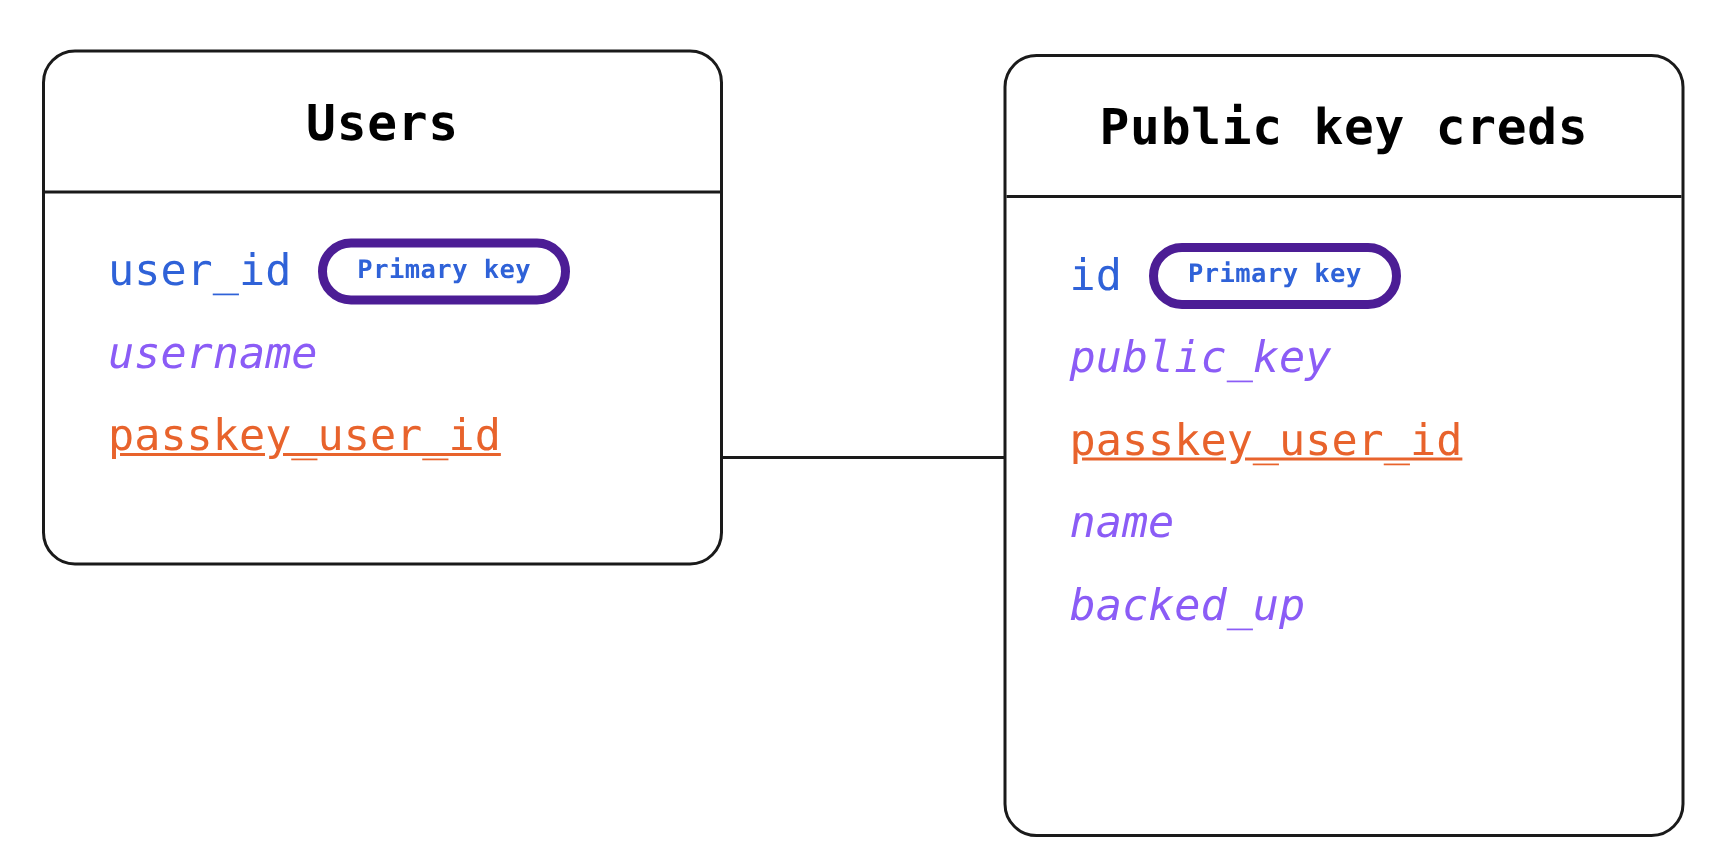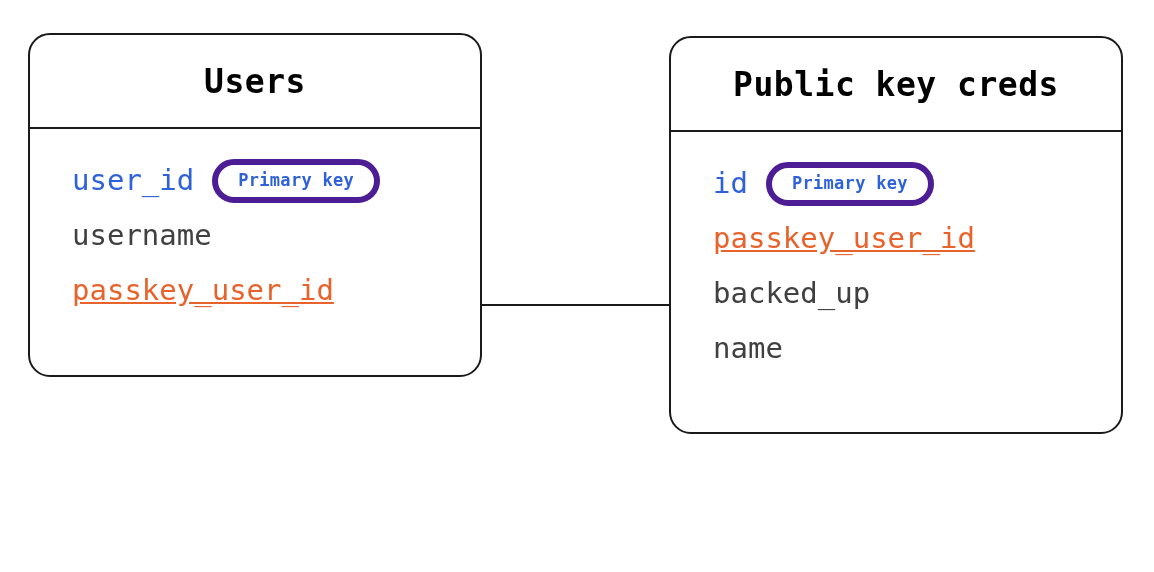--- a/index.html
+++ b/index.html
@@ -75,21 +75,21 @@
 
   .field-name {
     font-family: "DejaVu Sans Mono", "Liberation Mono", monospace;
     font-size: 29px;
     line-height: 1;
     white-space: nowrap;
     color: #1a1a1a;
   }
   .field-name.key   { color: #2f62d8; }
   .field-name.fk    { color: #e8632c; text-decoration: underline; }
-  .field-name.plain { color: #404040; }
+  .field-name.plain { color: #8b5cf6; font-style: italic; }
 
   
   .pk-badge {
     margin-left: 18px;
     box-sizing: border-box;
     border: 6px solid #4c1d95;
     border-radius: 999px;
     color: #2f62d8;
     font-family: "DejaVu Sans Mono", "Liberation Mono", monospace;
     font-weight: bold;
@@ -109,21 +109,21 @@
     top: 33px;
     width: 454px;
     height: 344px;
   }
   #entity-users .entity-header { height: 92px; }
 
   #entity-pkcreds {
     left: 669px;
     top: 36px;
     width: 454px;
-    height: 398px;
+    height: 522px;
   }
   #entity-pkcreds .entity-header { height: 92px; }
 
   #connector-users-pkcreds {
     left: 481px;
     top: 304px;
     width: 190px;
   }
 </style>
 </head>
@@ -159,30 +159,33 @@
     <div class="entity-header">
       <span class="entity-title">Public key creds</span>
     </div>
     <div class="entity-fields">
 
       <div class="field-row">
         <span class="field-name key">id</span>
         <span class="pk-badge">Primary key</span>
       </div>
 
+      <div class="field-row">
+        <span class="field-name plain">public_key</span>
+      </div>
 
       <div class="field-row">
         <span class="field-name fk">passkey_user_id</span>
       </div>
 
       <div class="field-row">
-        <span class="field-name plain">backed_up</span>
+        <span class="field-name plain">name</span>
       </div>
 
       <div class="field-row">
-        <span class="field-name plain">name</span>
+        <span class="field-name plain">backed_up</span>
       </div>
 
 
     </div>
   </div>
 
 </div>
 
 </body></html>

